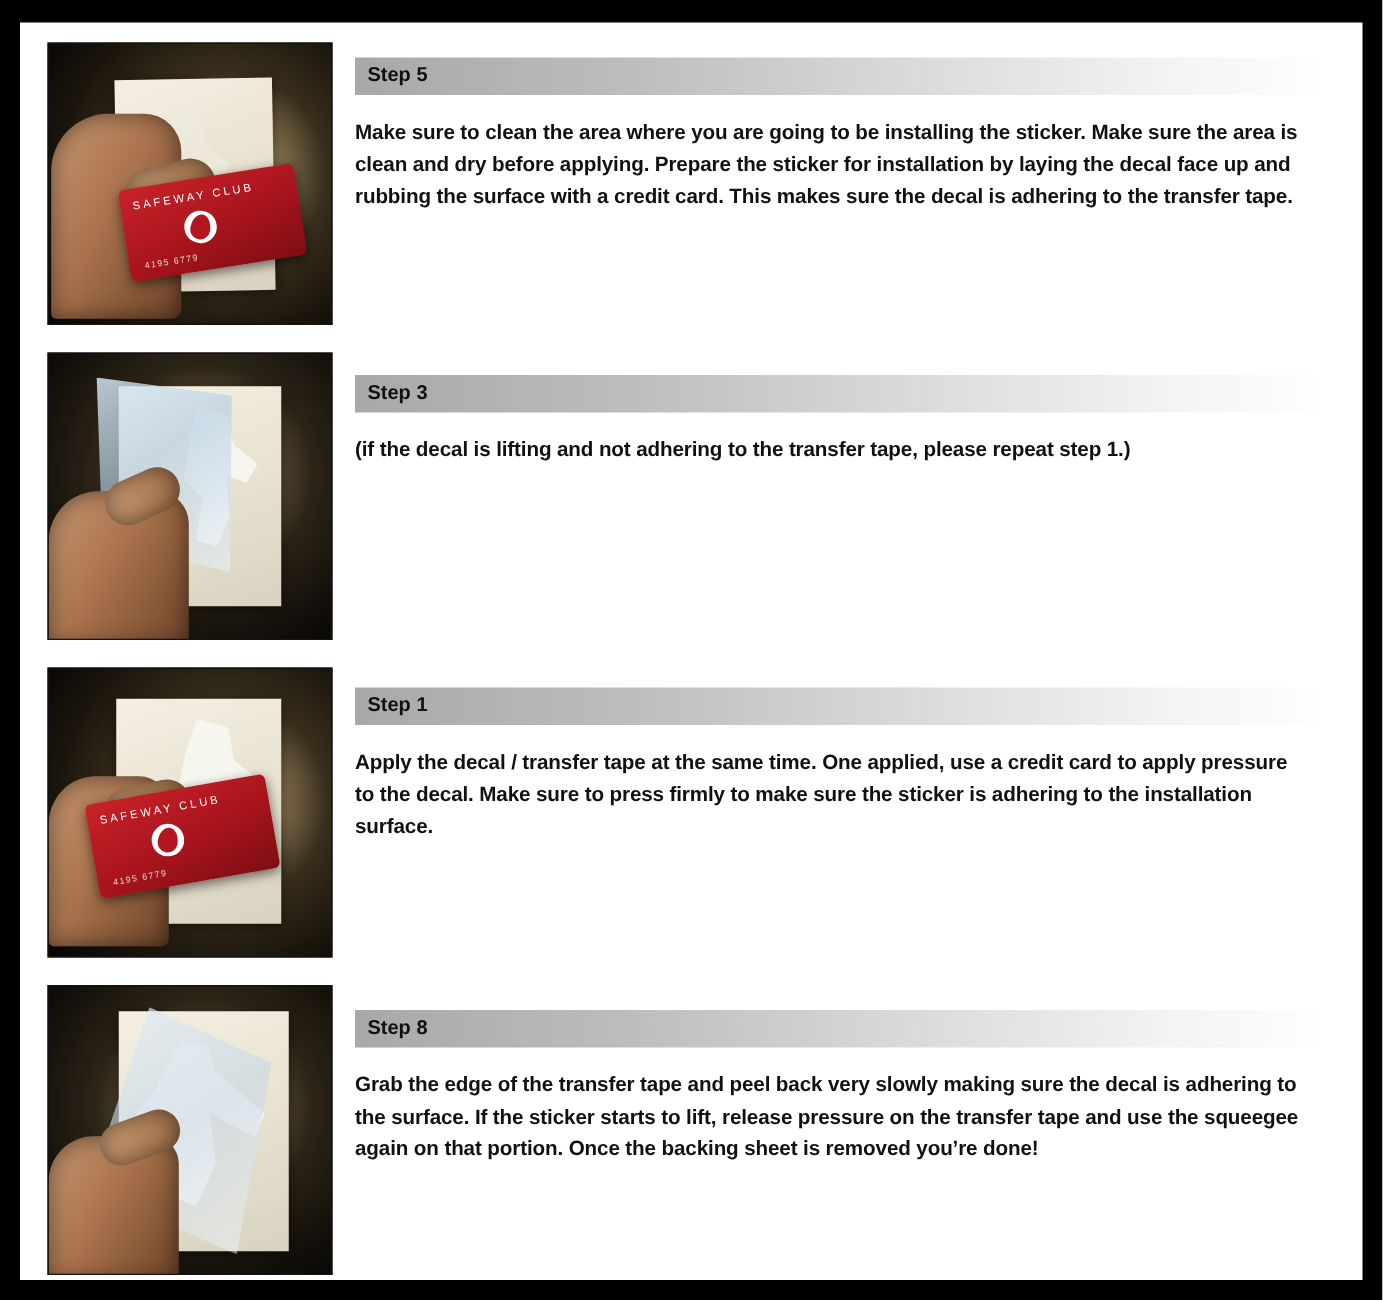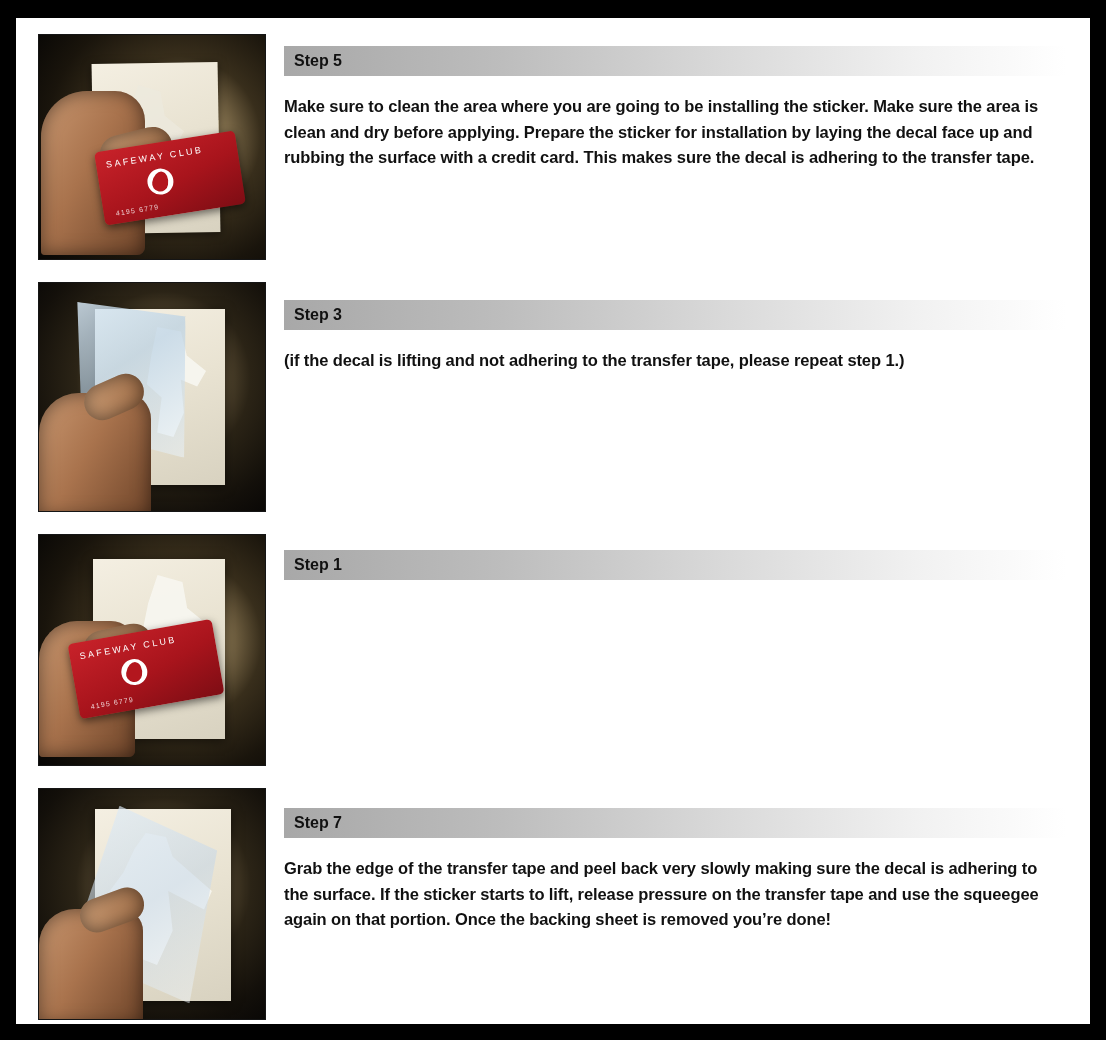--- a/index.html
+++ b/index.html
@@ -278,35 +278,38 @@
           <div class="card p3-card">
             <div class="card-text">SAFEWAY CLUB</div>
             <div class="card-logo"></div>
             <div class="card-num">4195 6779</div>
           </div>
         </div>
         <div class="textcol">
           <div class="step-header">
             <span class="label">Step 1</span>
           </div>
+          <div class="step-body">
+            <p>Apply the decal / transfer tape at the same time.  One applied, use a credit card to apply pressure to the decal.  Make sure to press firmly to make sure the sticker is adhering to the installation surface.</p>
+          </div>
         </div>
       </div>
 
       <div class="step-row row4">
         <div class="photo h4">
           <div class="glow dark"></div>
           <div class="sheet-paper p4-sheet"></div>
           <div class="decal p4-decal"></div>
           <div class="film p4-film"></div>
           <div class="hand p4-hand"></div>
           <div class="hand p4-finger"></div>
         </div>
         <div class="textcol">
           <div class="step-header">
-            <span class="label">Step 7</span>
+            <span class="label">Step 8</span>
           </div>
           <div class="step-body">
             <p>Grab the edge of the transfer tape and peel back very slowly making sure the decal is adhering to the surface.  If the sticker starts to lift, release pressure on the transfer tape and use the squeegee again on that portion.  Once the backing sheet is removed you’re done!</p>
           </div>
         </div>
       </div>
 
     </div>
   </div>
 </div>

